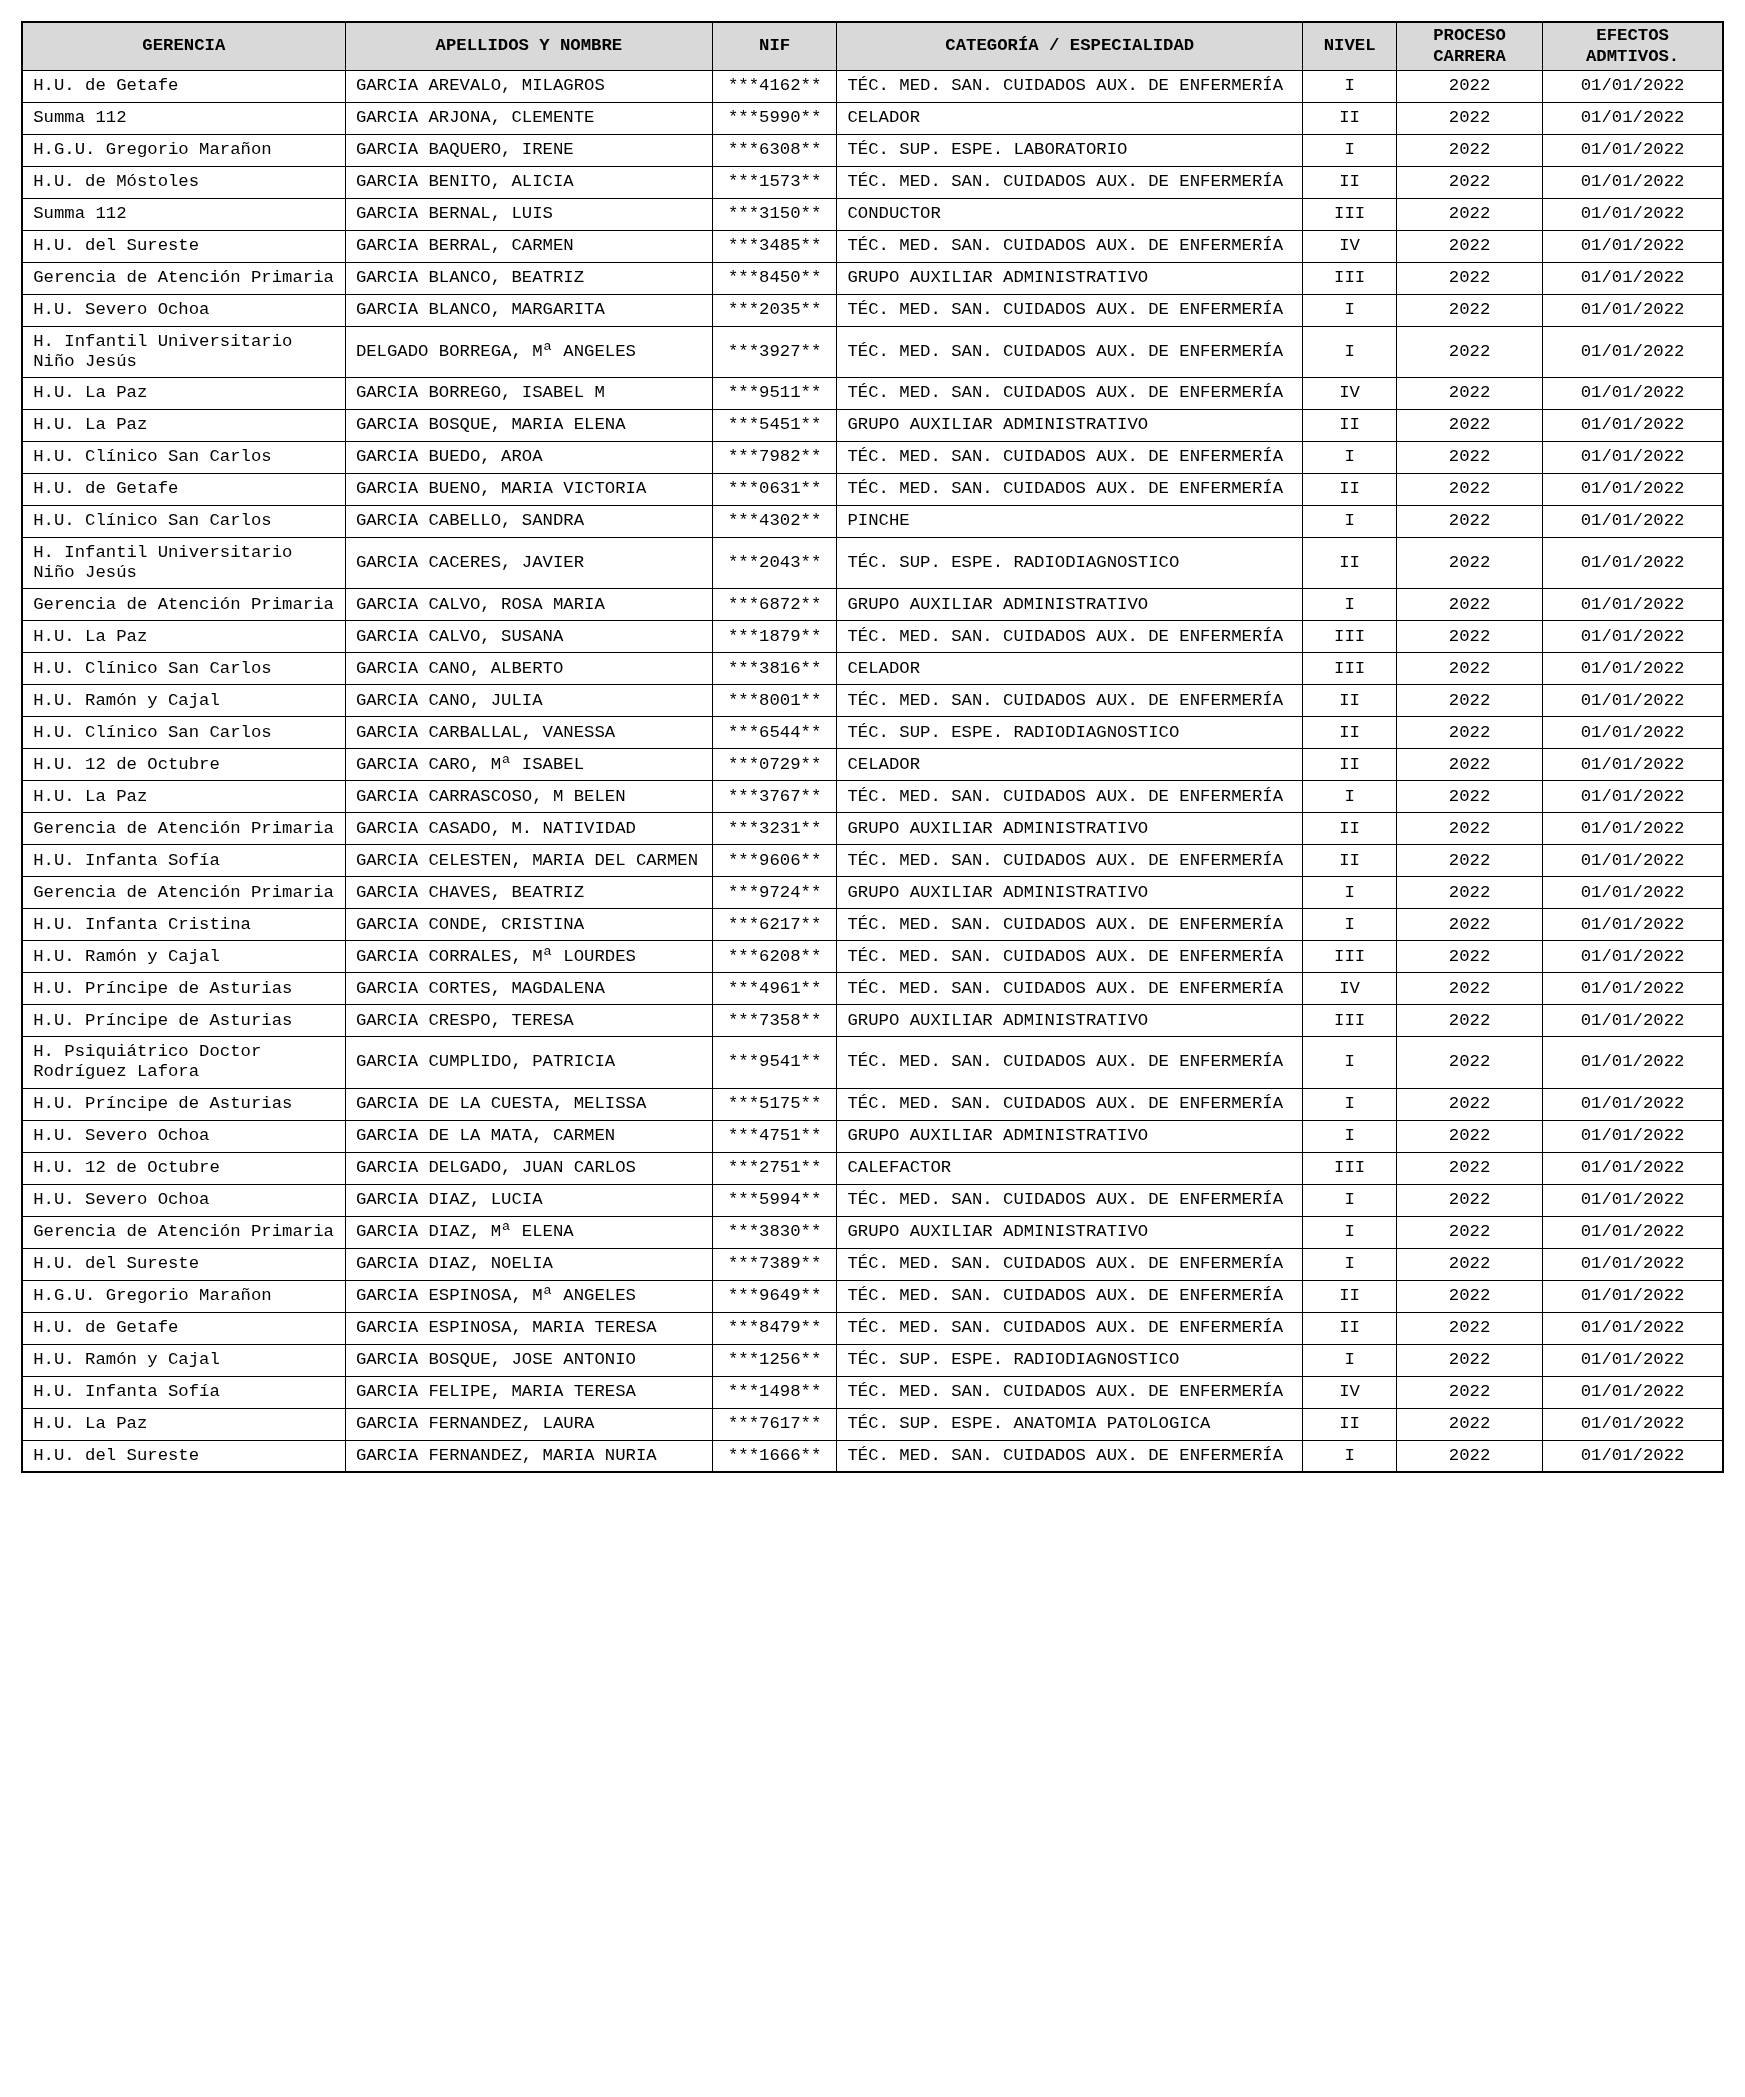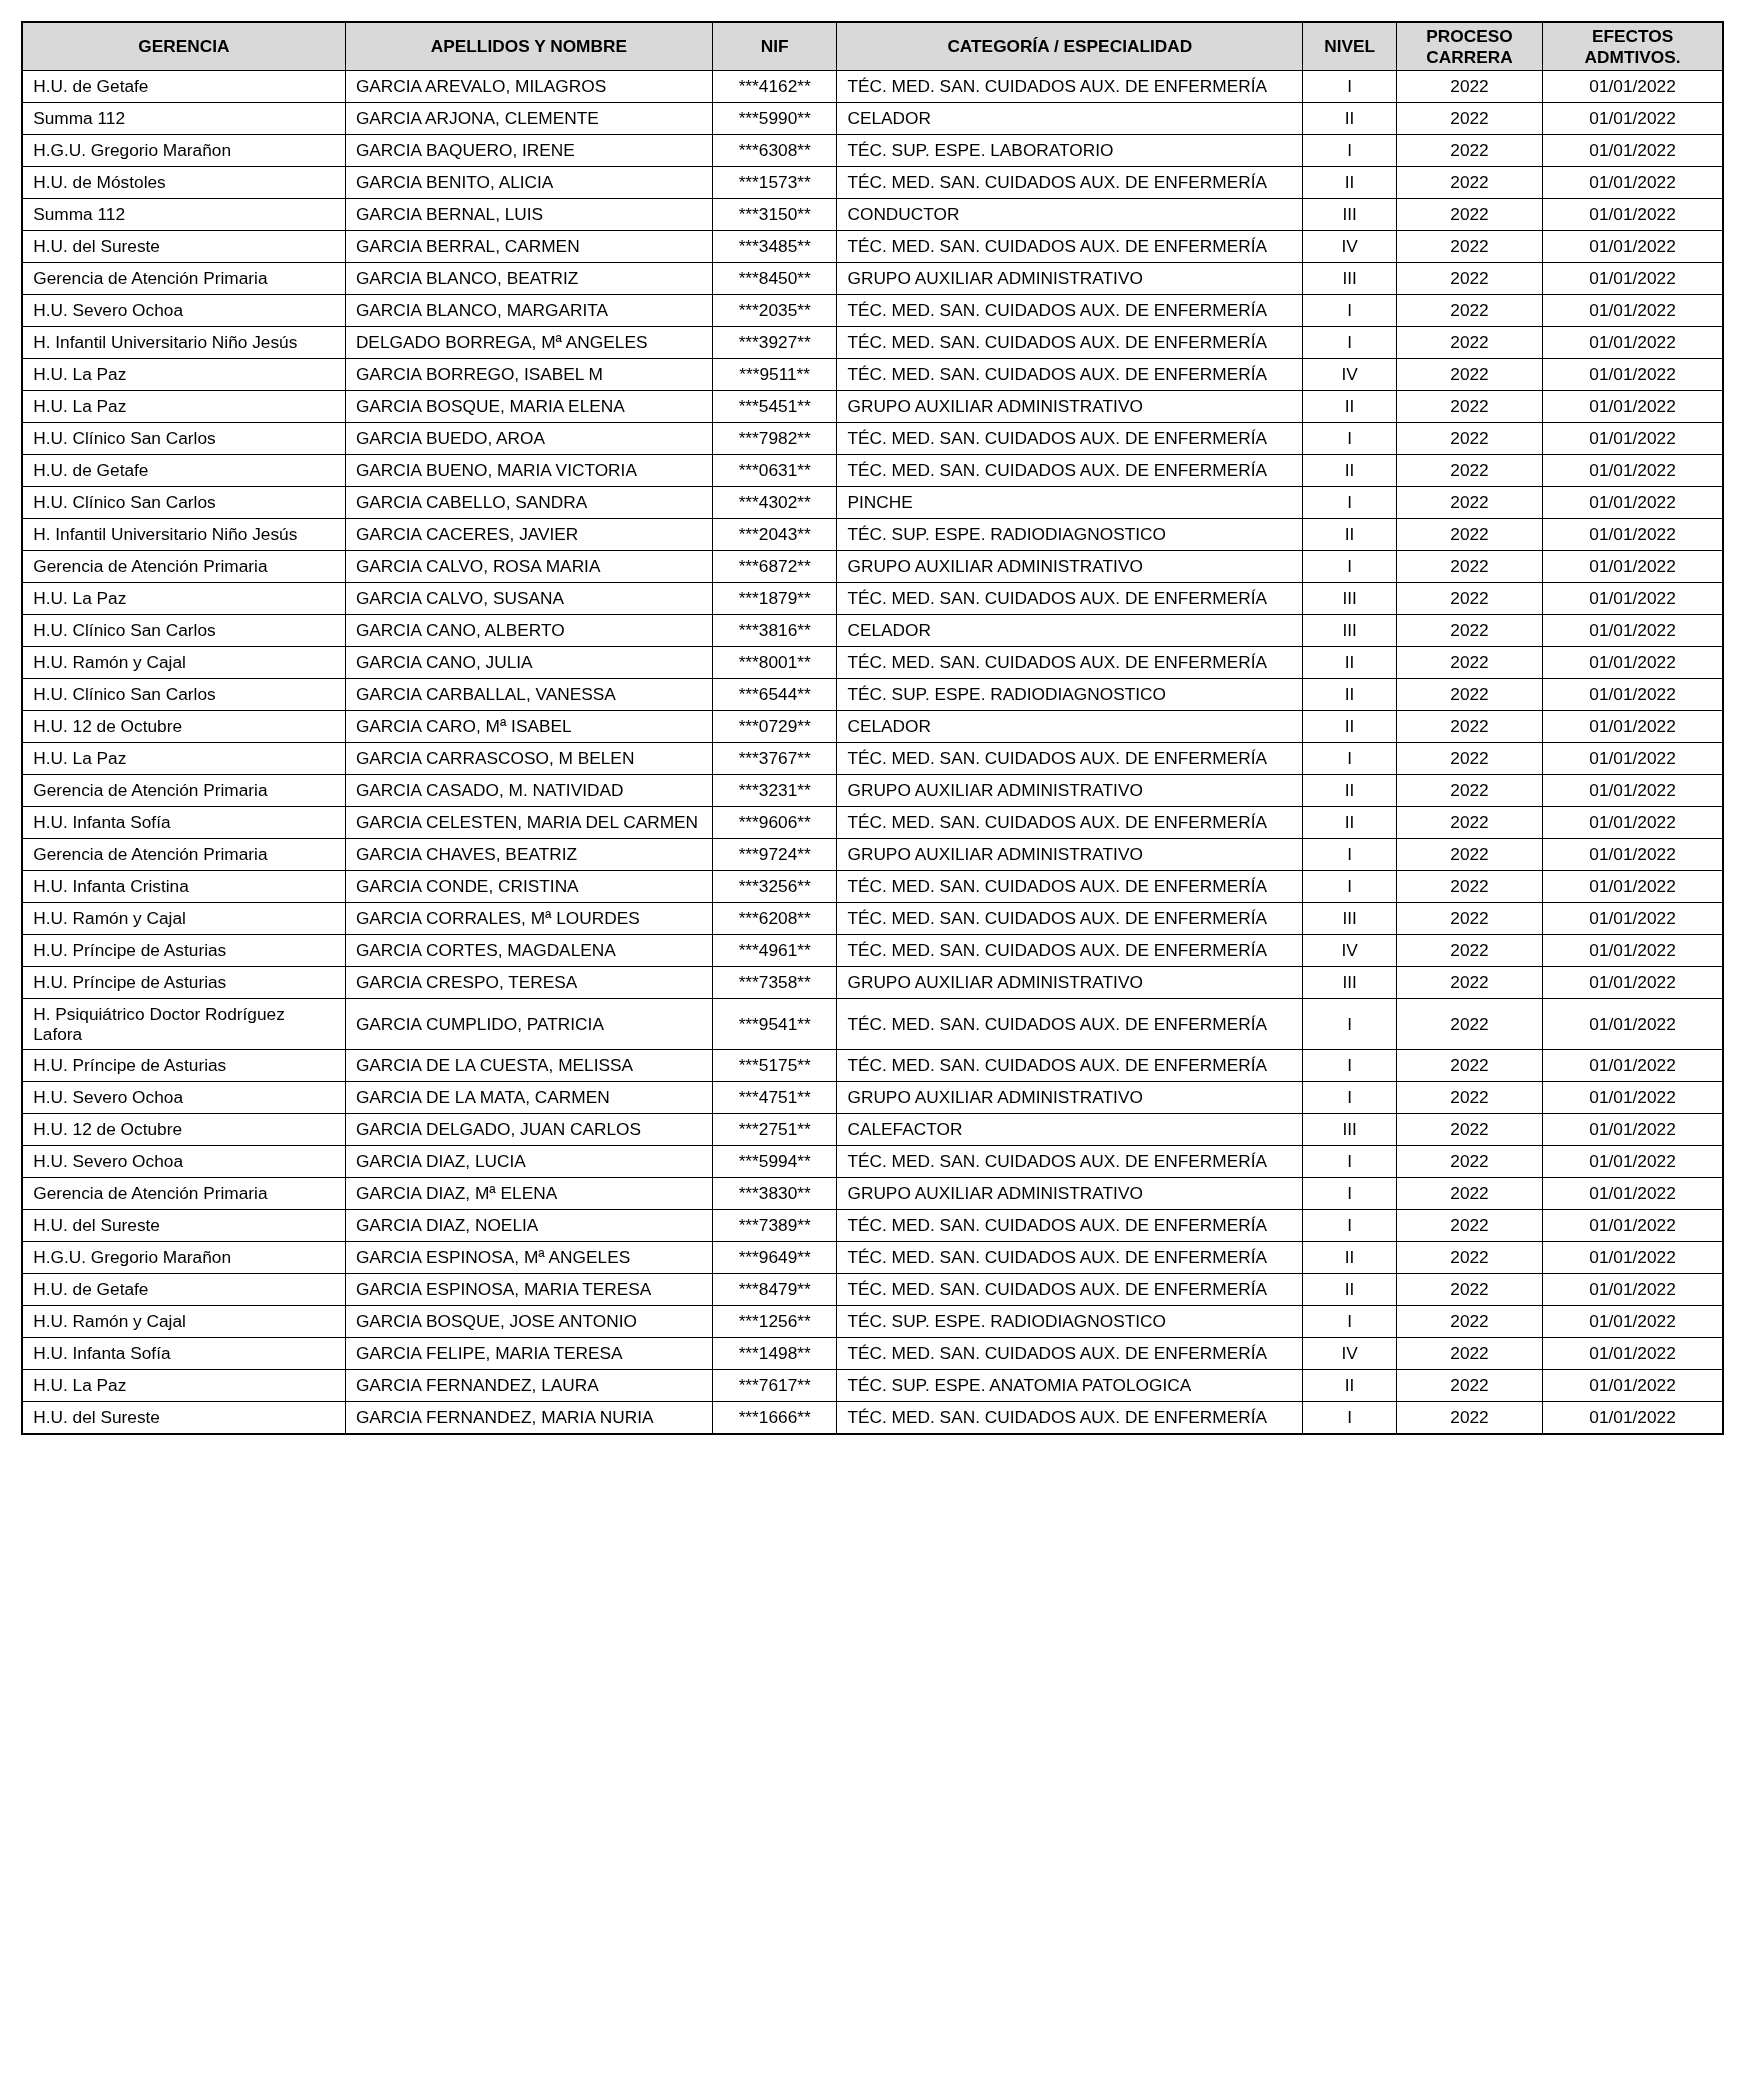--- a/index.html
+++ b/index.html
@@ -21,20 +21,21 @@
     background: #ffffff;
   }
   table.roster {
     position: absolute;
     left: 21px;
     top: 21px;
     width: 1703px;
     border-collapse: collapse;
     table-layout: fixed;
     border: 2.4px solid #000000;
+    font-family: Liberation Mono, monospace;
   }
   th, td {
     border: 1.6px solid #000000;
     font-size: 17.3px;
     line-height: 1.18;
     color: #000000;
     overflow: hidden;
     vertical-align: middle;
   }
   thead th {
@@ -313,21 +314,21 @@
           <td class="c1">GARCIA CHAVES, BEATRIZ</td>
           <td class="c2">***9724**</td>
           <td class="c3">GRUPO AUXILIAR ADMINISTRATIVO</td>
           <td class="c4">I</td>
           <td class="c5">2022</td>
           <td class="c6">01/01/2022</td>
         </tr>
         <tr>
           <td class="c0">H.U. Infanta Cristina</td>
           <td class="c1">GARCIA CONDE, CRISTINA</td>
-          <td class="c2">***3256**</td>
+          <td class="c2">***6217**</td>
           <td class="c3">TÉC. MED. SAN. CUIDADOS AUX. DE ENFERMERÍA</td>
           <td class="c4">I</td>
           <td class="c5">2022</td>
           <td class="c6">01/01/2022</td>
         </tr>
         <tr>
           <td class="c0">H.U. Ramón y Cajal</td>
           <td class="c1">GARCIA CORRALES, Mª LOURDES</td>
           <td class="c2">***6208**</td>
           <td class="c3">TÉC. MED. SAN. CUIDADOS AUX. DE ENFERMERÍA</td>

